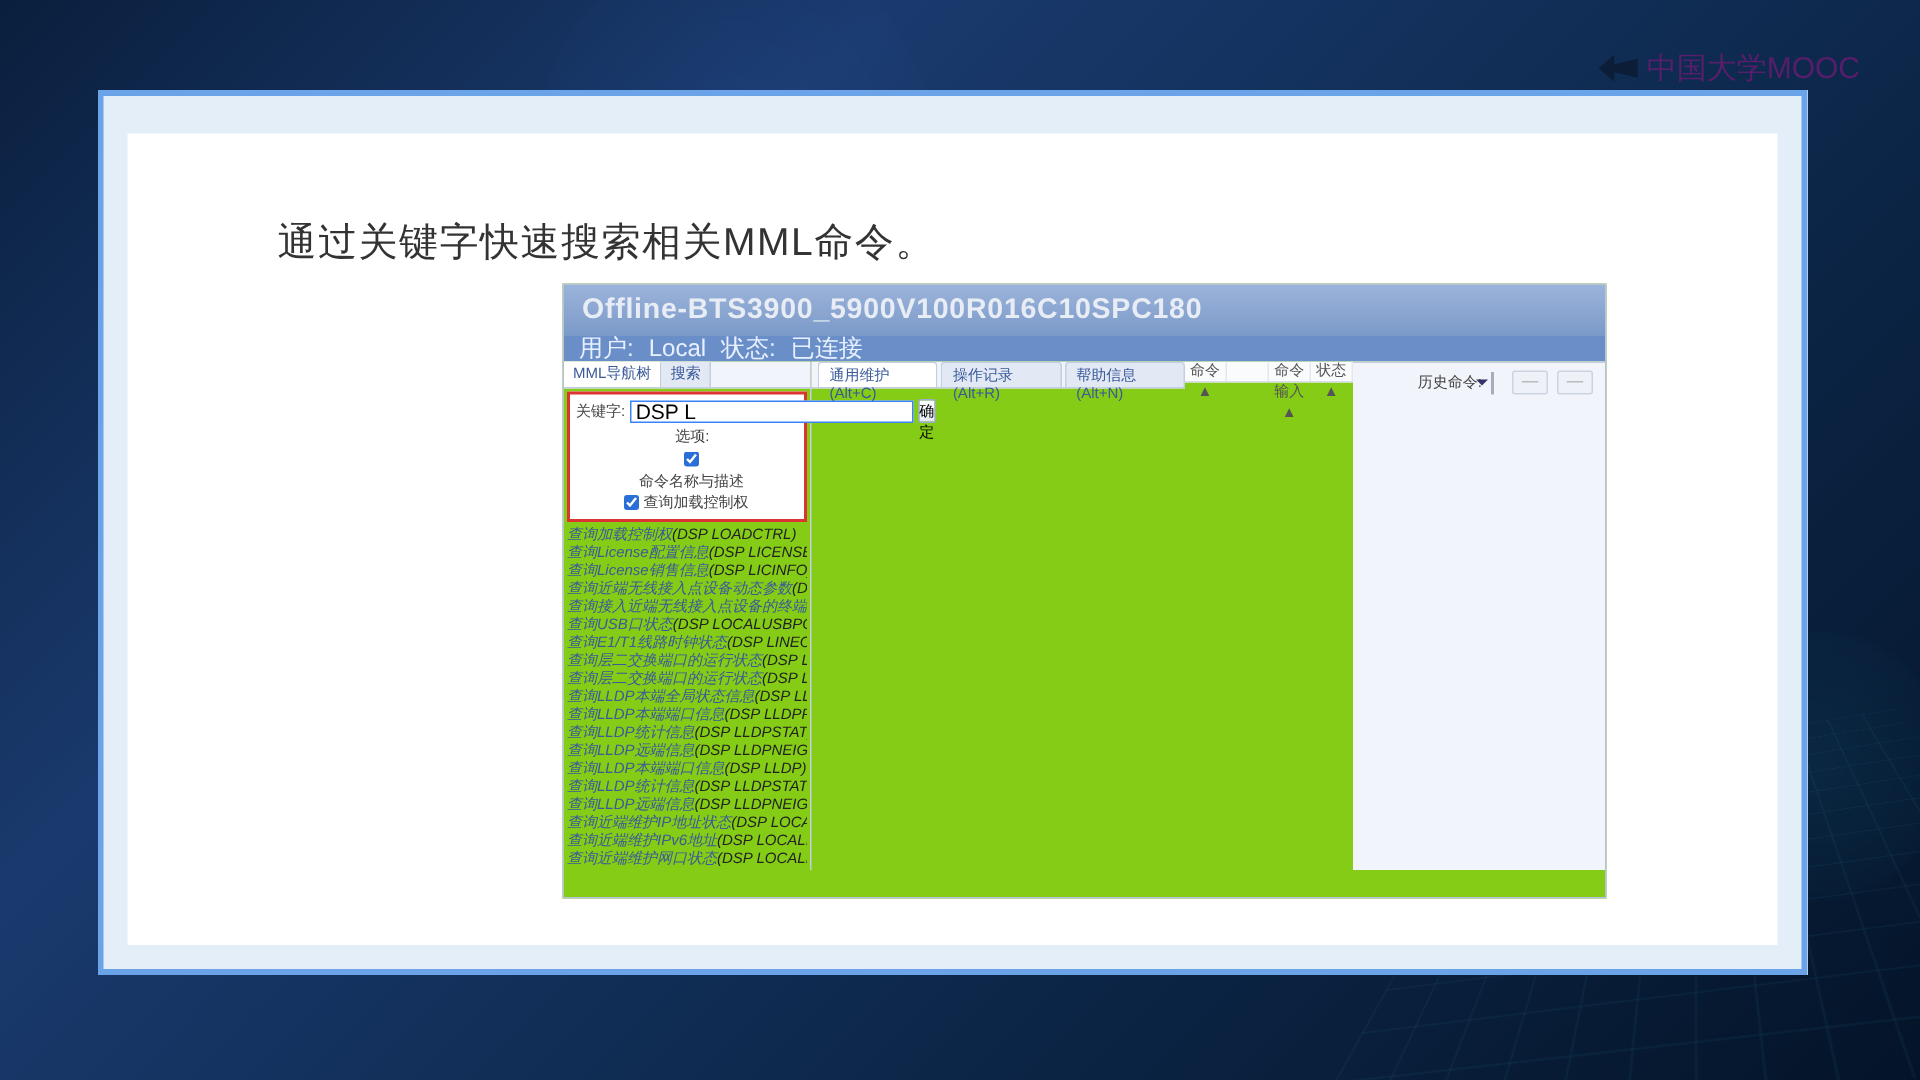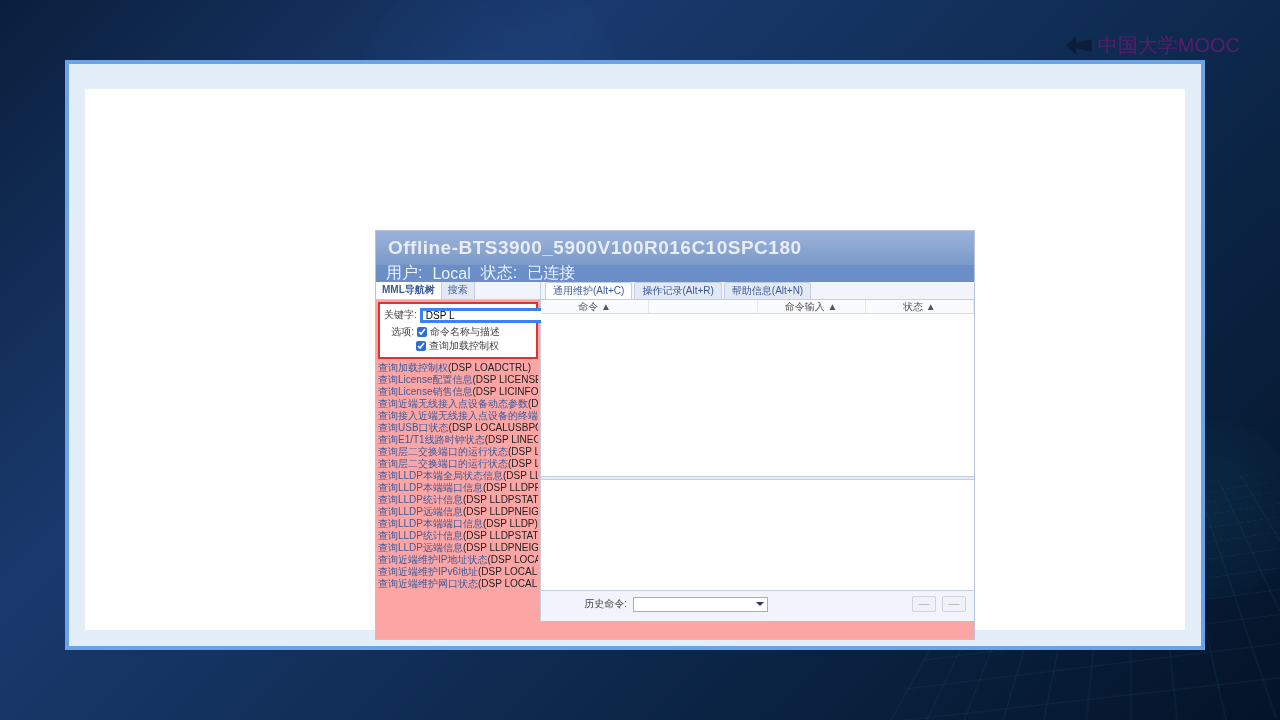--- a/index.html
+++ b/index.html
@@ -16,50 +16,50 @@
   .grid { position:absolute; right:-30px; bottom:-30px; width:360px; height:360px;
     background-image:linear-gradient(#3fd9ff22 1px,transparent 1px),linear-gradient(90deg,#3fd9ff22 1px,transparent 1px);
     background-size:30px 30px; transform:perspective(400px) rotateX(55deg) rotateY(-10deg); opacity:.4; }
   .watermark { position:absolute; top:32px; right:40px; color:#701a75; font-size:20px; font-weight:500;
     display:flex; align-items:center; gap:6px; opacity:.75; }
   .wm-ico { width:26px;height:18px;background:#0b1a2e; clip-path:polygon(0 50%,40% 0,40% 35%,100% 15%,100% 85%,40% 65%,40% 100%); }
   .slide-outer { position:absolute; top:60px; left:65px; width:1140px; height:590px;
     border:4px solid #6aa3e8; background:#e4eef9; }
   .slide-inner { position:absolute; top:25px; left:16px; right:16px; bottom:16px; background:#fff; }
   .heading { position:absolute; top:55px; left:100px; font-size:26px; color:#333; letter-spacing:1px; }
-  .app { position:absolute; top:100px; left:290px; width:600px; height:410px;
-    border:1px solid #b8c2d8; background:#fca5a5; font-size:11px; color:#333;margin-top:41px; }
+  .app { position:absolute; top:100px; left:290px; width:696px; height:410px;
+    border:1px solid #b8c2d8; background:#84cc16; font-size:11px; color:#333; }
   .titlebar { height:34px; background:linear-gradient(#9bb3da,#7b9ac8);
     display:flex; align-items:center; padding:0 12px; }
   .titlebar span { color:#e8edf5; font-size:19px; font-weight:700; letter-spacing:.5px; }
   .infobar { height:17px; background:#6a8fc8; color:#e8f0ff; font-size:16px;
     display:flex; align-items:center; gap:10px; padding:0 10px; }
   .mml-tab-row { height:18px; background:#ecf0f7; border-bottom:1px solid #b8c2d8;
     display:flex; align-items:flex-end; padding-left:4px; }
   .mml-tab { background:#fff; border:1px solid #b8c2d8; border-bottom:none;
     padding:1px 10px; font-size:10px; border-radius:3px 3px 0 0; }
   .workspace { display:flex; height:calc(100% - 69px); }
   .left-pane { width:165px; border-right:1px solid #c3cee0; display:flex; flex-direction:column; }
   .nav-tabs { height:18px; display:flex; border-bottom:1px solid #c3cee0; background:#f1f4fa; }
   .nav-tab { padding:1px 6px; font-size:10px; border-right:1px solid #c3cee0;
     background:#e3e9f4; color:#3a5a9a; cursor:pointer; }
-  .nav-tab.active { background:#fff; font-weight:bold; }
+  .nav-tab.active { background:#fff; font-weight:normal; }
   .search-box { border:2px solid #d33; margin:2px; padding:3px 4px 4px; background:#fff; }
   .sb-row { display:flex; align-items:center; gap:3px; margin-bottom:2px; }
   .sb-lbl { font-size:10px; color:#444; white-space:nowrap; }
-  .sb-input { flex:1; height:15px; border:3px solid #3b82f6; font-size:10px; padding:0 3px; }
+  .sb-input { flex:1; height:15px; border:1px solid #3b82f6; font-size:14px; padding:0 3px; }
   .sb-btn { height:16px; width:32px; font-size:10px; border:1px solid #9badc9;
     background:linear-gradient(#fff,#e3eaf5); border-radius:2px; cursor:pointer; }
   .cb-row { display:flex; align-items:center; gap:3px; margin-left:26px; }
   .cb { width:10px; height:10px; accent-color:#2a6fd6; }
-  .results { flex:1; overflow:hidden; padding:1px 2px; }
+  .results { flex:1; overflow:hidden; padding:1px 2px;font-style:italic; }
   .res-line { font-size:10px; color:#3a5a9a; white-space:nowrap; line-height:12px;
     overflow:hidden; text-overflow:clip; cursor:pointer; }
   .res-line .cmd { color:#222; }
-  .right-pane { flex:1; display:flex; flex-direction:column; }
+  .right-pane { flex:1; display:flex; flex-direction:row; }
   .rtabs { height:18px; display:flex; border-bottom:1px solid #c3cee0; background:#f1f4fa;
     padding-left:4px; gap:2px; }
   .rtab { background:#e3e9f4; border:1px solid #c3cee0; border-bottom:none;
     padding:1px 7px; font-size:10px; border-radius:3px 3px 0 0; color:#3a5a9a; cursor:pointer; }
   .rtab.active { background:#fff; }
   .rhead { height:14px; display:flex; border-bottom:1px solid #d6deeb; background:#fafbfd; }
   .rhead div { flex:1; font-size:10px; color:#555; border-right:1px solid #e2e7f0;
     text-align:center; line-height:14px; }
   .rbody { flex:1; background:#fff; }
   .divider { height:4px; background:#e6ecf5; border-top:1px solid #c3cee0; border-bottom:1px solid #c3cee0; }
@@ -85,20 +85,21 @@
 </div>
 
 <div class="watermark">
   <span class="wm-ico"></span>
   <span>中国大学MOOC</span>
 </div>
 
 <div class="slide-outer">
   <div class="slide-inner">
 
+    <div class="heading">通过关键字快速搜索相关MML命令。</div>
 
     <div class="app">
       <div class="titlebar">
         <span>Offline-BTS3900_5900V100R016C10SPC180</span>
       </div>
       <div class="infobar">
         <span>用户:</span>
         <span>Local</span>
         <span>状态:</span>
         <span>已连接</span>
@@ -110,21 +111,21 @@
             <div class="nav-tab active">MML导航树</div>
             <div class="nav-tab">搜索</div>
           </div>
 
           <div class="search-box">
             <div class="sb-row">
               <span class="sb-lbl">关键字:</span>
               <input class="sb-input" value="DSP L" style="">
               <button class="sb-btn">确定</button>
             </div>
-            <div class="cb-row" style="margin-left:6px;">
+            <div class="cb-row" style="margin-left:6px;flex-direction:column;">
               <span class="sb-lbl" style="width:24px;text-align:right">选项:</span>
               <input type="checkbox" class="cb" checked="" style="">
               <span class="sb-lbl">命令名称与描述</span>
             </div>
             <div class="cb-row" style="margin-left:32px;">
               <input type="checkbox" class="cb" checked="" style="">
               <span class="sb-lbl">查询加载控制权</span>
             </div>
           </div>
 

